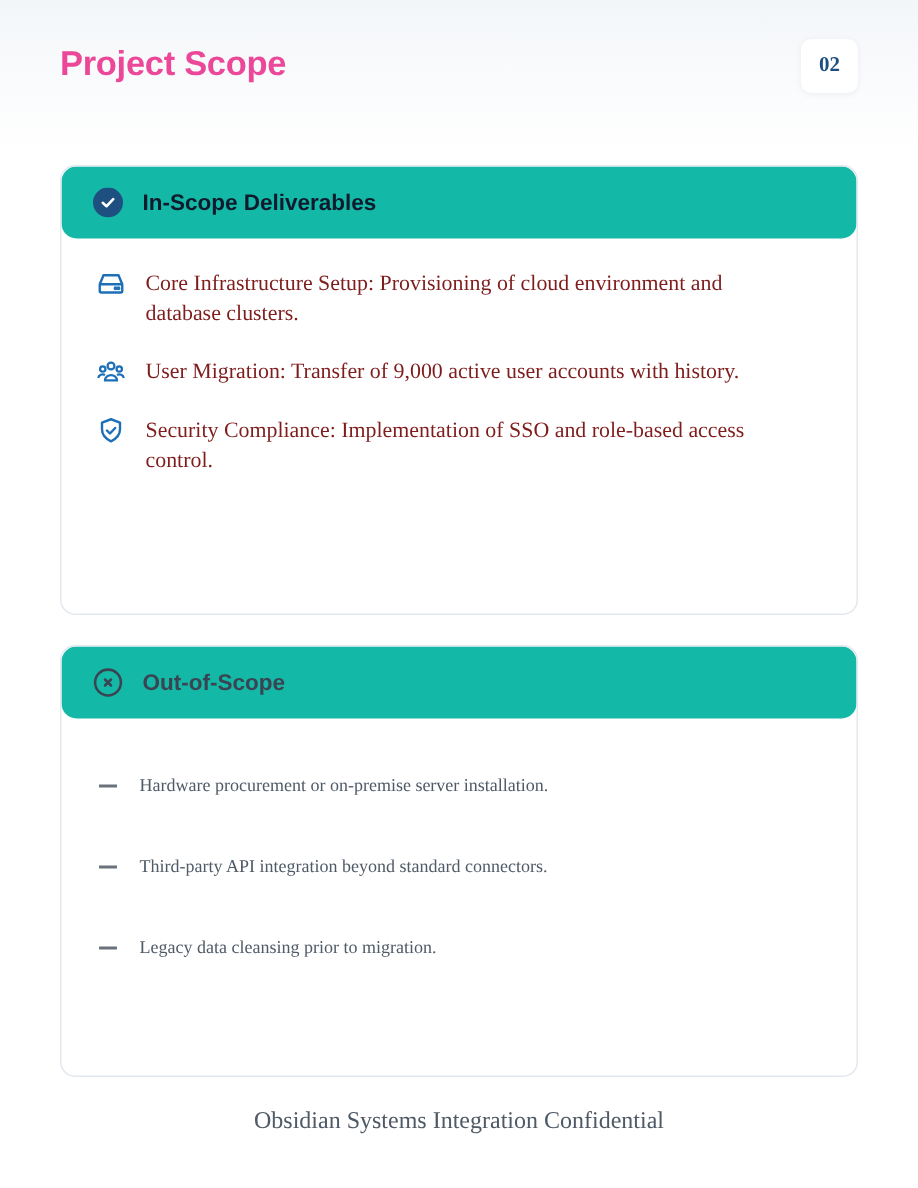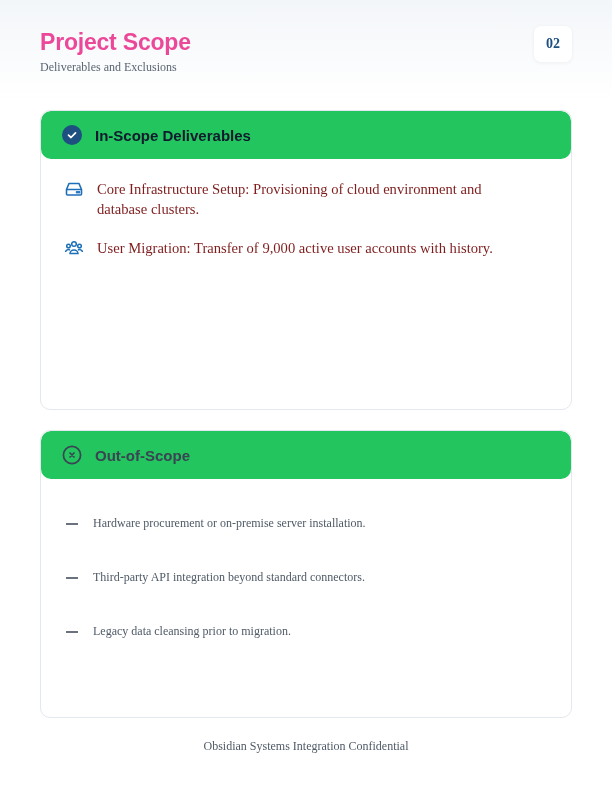--- a/index.html
+++ b/index.html
@@ -12,49 +12,48 @@
     color: #ec4899; letter-spacing: -0.2px; position: absolute; left: 0; top: 1px; }
   .page-subtitle { font-family: "Liberation Serif", serif; font-size: 12px; color: #5a6572;
     position: absolute; left: 0; top: 32px; }
   .page-badge { position: absolute; right: 0; top: -2px; width: 38px; height: 36px; background: #ffffff;
     border-radius: 7px; box-shadow: 0 1px 4px rgba(20,40,70,0.06);
     font-family: Liberation Serif, serif; font-weight: bold; font-size: 14px; color: #1d4f80;
     display: flex; align-items: center; justify-content: center; }
 
   .card { position: absolute; left: 40px; width: 532px; border: 1px solid #e3e8ee; border-radius: 10px;
     background: #ffffff; overflow: hidden; }
-  .card-head { height: 48px; background: #22c55e; border-radius: 10px; display: flex; align-items: center;
+  .card-head { height: 48px; background: #14b8a6; border-radius: 10px; display: flex; align-items: center;
     padding-left: 21px; }
   .card-head .head-icon { width: 20px; height: 20px; margin-right: 13px; display: flex; }
   .card-head .head-title { font-family: "Liberation Sans", sans-serif; font-weight: bold; font-size: 15px; color: #0f1b2d; }
   .card.out .card-head .head-title { color: #3a4452; }
 
   .in-card { top: 110px; height: 300px; }
   .in-list { padding: 20px 40px 0 23px; }
   .in-item { display: flex; align-items: flex-start; margin-bottom: 19px; }
   .in-item .item-icon { width: 20px; height: 20px; margin-right: 13px; margin-top: 0px; flex: none; display: flex; }
   .in-item .item-text { font-size: 14.6px; line-height: 20px; color: #7f1d1d; }
 
   .out-card { top: 430px; height: 288px; }
   .out-list { padding: 20px 40px 0 25px; }
   .out-item { display: flex; align-items: center; height: 59px; margin-top: -5px; }
   .out-item .dash { width: 12px; height: 2px; background: #6a737d; margin-right: 15px; flex: none; }
   .out-item .item-text { font-size: 12px; color: #4f5a66; }
 
   .footer { position: absolute; left: 0; width: 612px; top: 739px; text-align: center;
-    font-size: 12px; color: #4f5a66; }
+    font-size: 16px; color: #4f5a66; }
 </style>
 </head>
 <body>
 
 <div class="top-gradient"></div>
 
 <div class="header">
   <div class="page-title">Project Scope</div>
-  <div class="page-subtitle">Deliverables and Exclusions</div>
   <div class="page-badge">02</div>
 </div>
 
 <div class="card in-card">
   <div class="card-head">
     <span class="head-icon">
       <svg width="20" height="20" viewBox="0 0 20 20">
           <circle cx="10" cy="10" r="10" fill="#1d4f80"></circle>
           <path d="M6.5 10.2 L9 12.5 L13.5 7.8" stroke="#fff" stroke-width="1.7" fill="none" stroke-linecap="round" stroke-linejoin="round"></path>
         </svg>
@@ -79,20 +78,29 @@
             <circle cx="10" cy="6" r="2.3"></circle>
             <circle cx="4.5" cy="8" r="1.8"></circle>
             <circle cx="15.5" cy="8" r="1.8"></circle>
             <path d="M6 15.5 a4 3.5 0 0 1 8 0 z"></path>
             <path d="M1.5 14 a3 2.8 0 0 1 4.5 -2"></path>
             <path d="M18.5 14 a3 2.8 0 0 0 -4.5 -2"></path>
           </svg>
       </span>
       <span class="item-text">User Migration: Transfer of 9,000 active user accounts with history.</span>
     </div>
+    <div class="in-item">
+      <span class="item-icon">
+        <svg width="20" height="20" viewBox="0 0 20 20" fill="none" stroke="#1d6fb8" stroke-width="1.6" stroke-linejoin="round" stroke-linecap="round">
+            <path d="M10 2.5 l6 2.2 v4.5 c0 4 -2.8 6.5 -6 8 c-3.2 -1.5 -6 -4 -6 -8 v-4.5 z"></path>
+            <path d="M7.3 10 l2 2 l3.5 -3.7"></path>
+          </svg>
+      </span>
+      <span class="item-text">Security Compliance: Implementation of SSO and role-based access control.</span>
+    </div>
   </div>
 </div>
 
 <div class="card out out-card">
   <div class="card-head">
     <span class="head-icon">
       <svg width="20" height="20" viewBox="0 0 20 20" fill="none" stroke="#3a4452" stroke-width="1.7" stroke-linecap="round">
           <circle cx="10" cy="10" r="8.6"></circle>
           <path d="M8 8 L12 12 M12 8 L8 12"></path>
         </svg>

